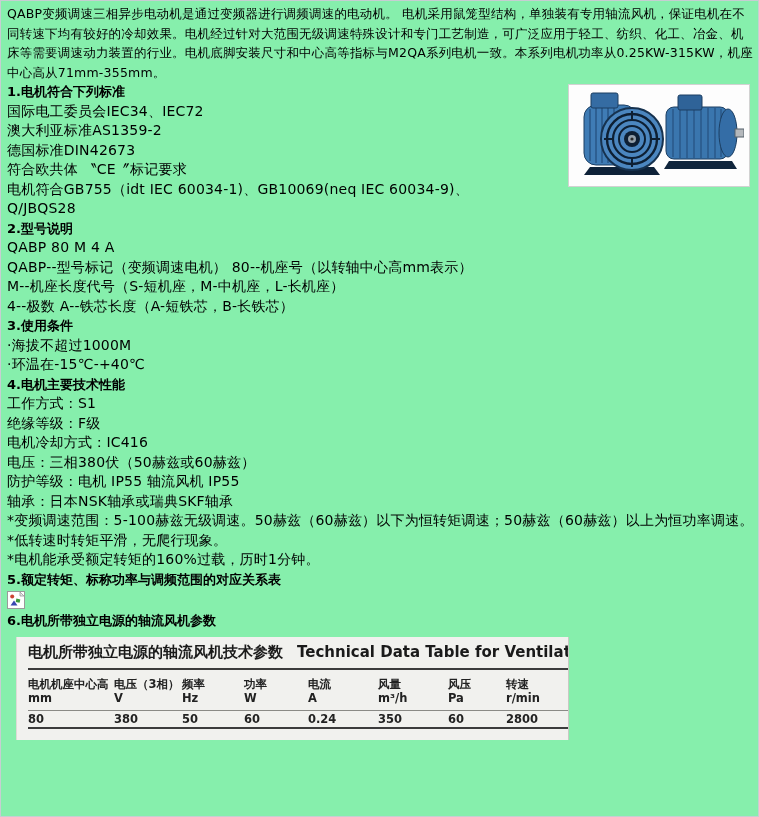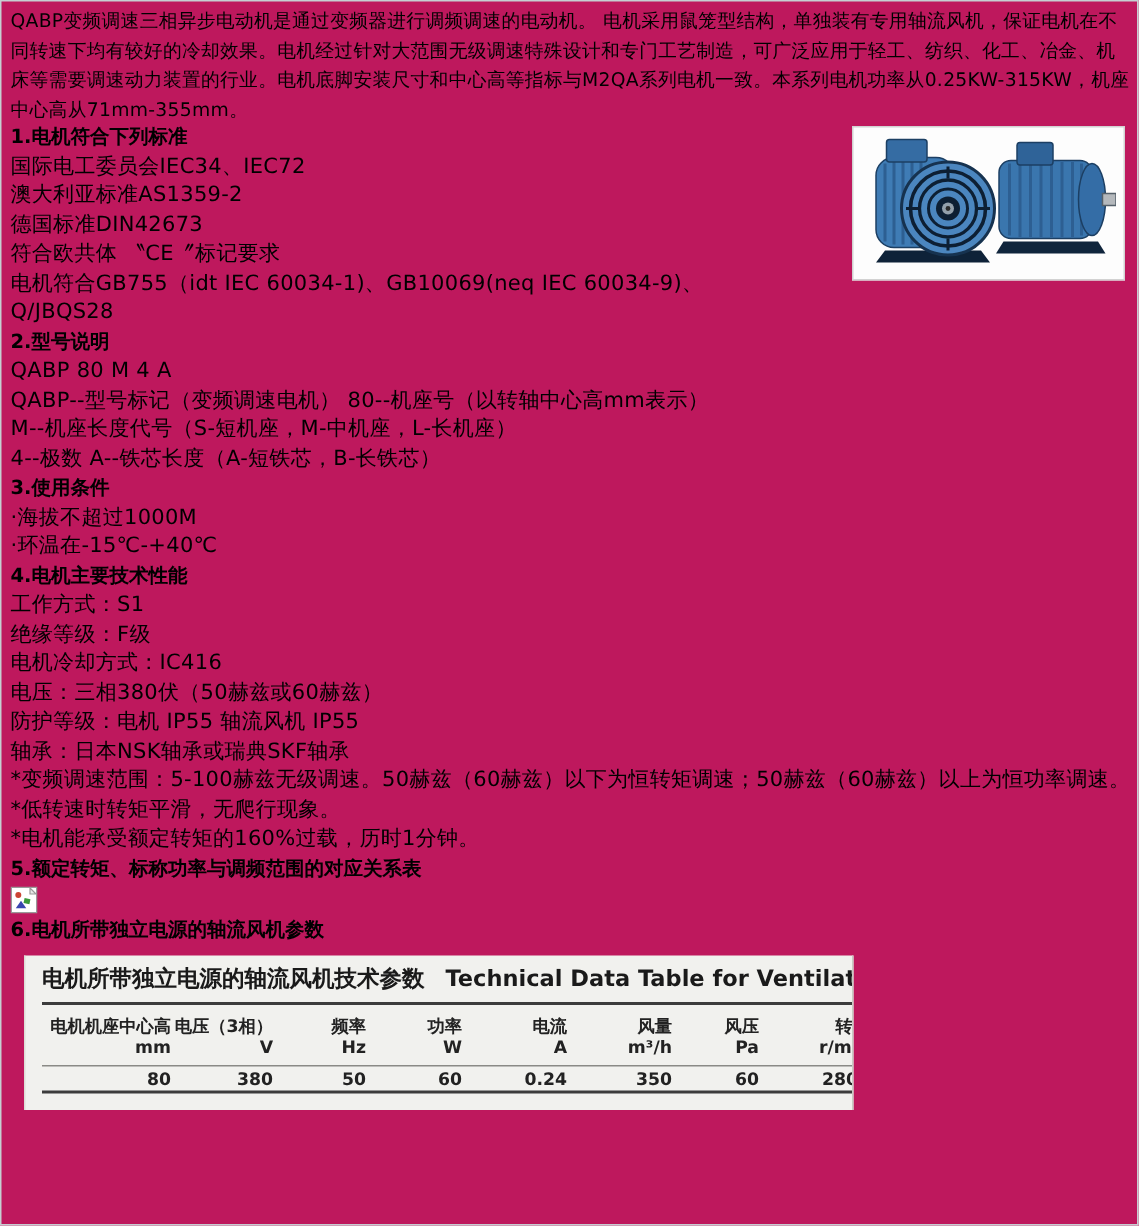--- a/index.html
+++ b/index.html
@@ -7,21 +7,21 @@
   body {
     width: 759px; height: 817px;
     font-family: "DejaVu Sans", "Liberation Sans", sans-serif;
     color: #000000;
     overflow: hidden;
   }
   .page {
     position: relative;
     width: 759px; height: 817px;
     border: 1px solid #c6ced2;
-    background: #be185d;
+    background: #86efac;
     overflow: hidden;
   }
   .content {
     padding: 3px 5px 0 6px;
   }
   .intro {
     font-size: 12.5px;
     line-height: 19.5px;
     width: 746px;
     letter-spacing: 0.2px;
@@ -74,21 +74,21 @@
     margin-top: 5px;
     width: 531px;
     border-collapse: collapse;
     border-top: 2px solid #3c3c3c;
     border-bottom: 2px solid #3c3c3c;
     table-layout: fixed;
   }
   table.fan th, table.fan td {
     font-size: 11.5px;
     color: #222222;
-    text-align: right;
+    text-align: left;
     font-weight: bold;
     padding: 0;
   }
   table.fan thead tr.names th { padding-top: 7px; line-height: 14px; }
   table.fan thead tr.units th { padding-bottom: 5px; line-height: 14px; font-weight: bold; margin-top: 40px; }
   table.fan tbody tr td { line-height: 16px; border-top: 1px solid #8a8a86; }
   table.fan col.c1 { width: 86px; }
   table.fan col.c2 { width: 68px; }
   table.fan col.c3 { width: 62px; }
   table.fan col.c4 { width: 64px; }

